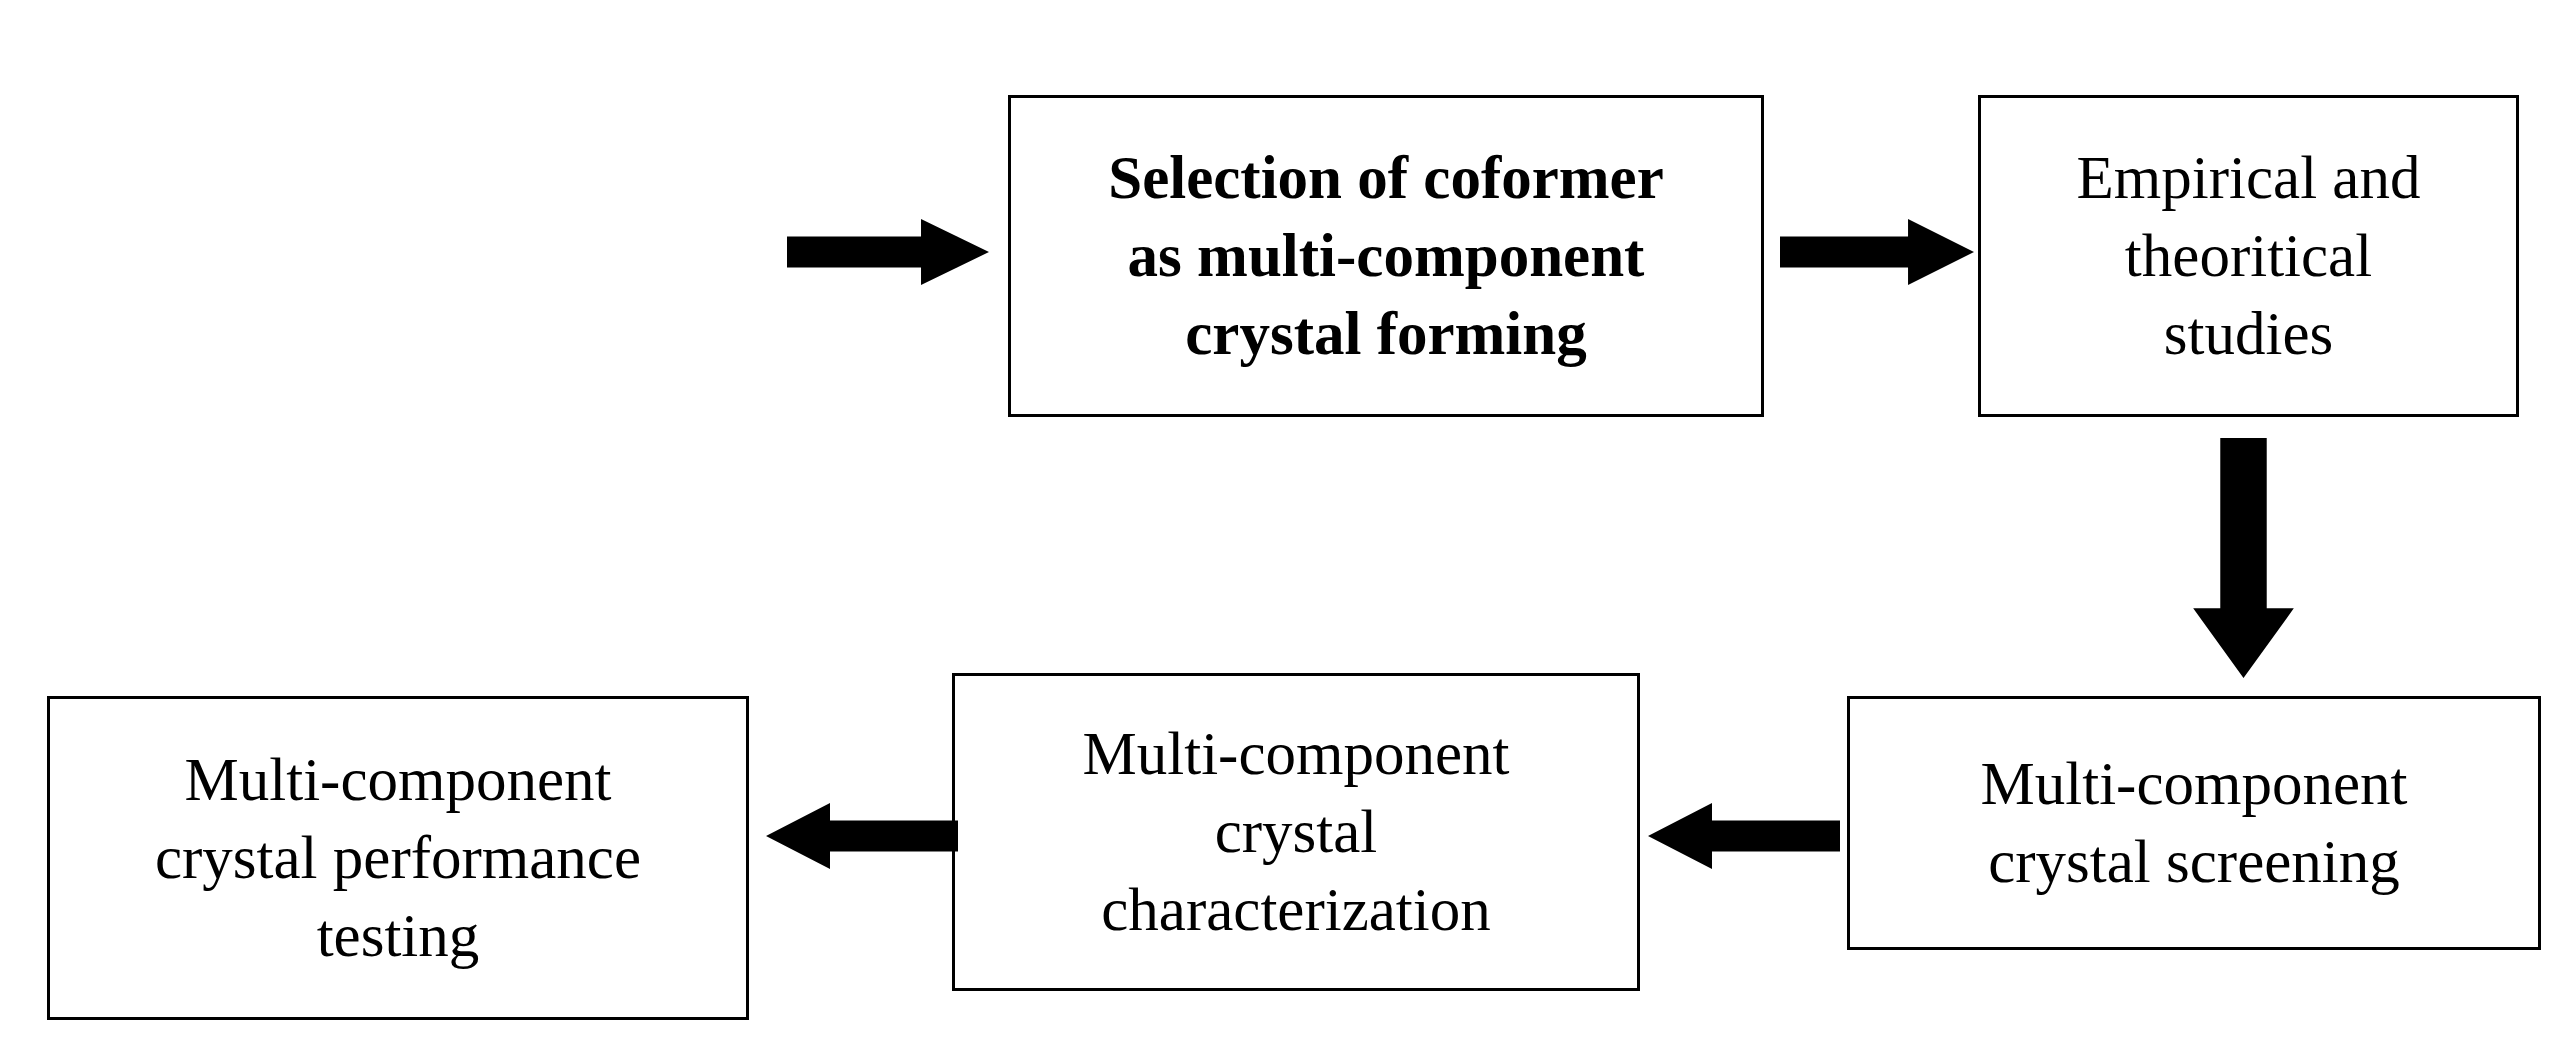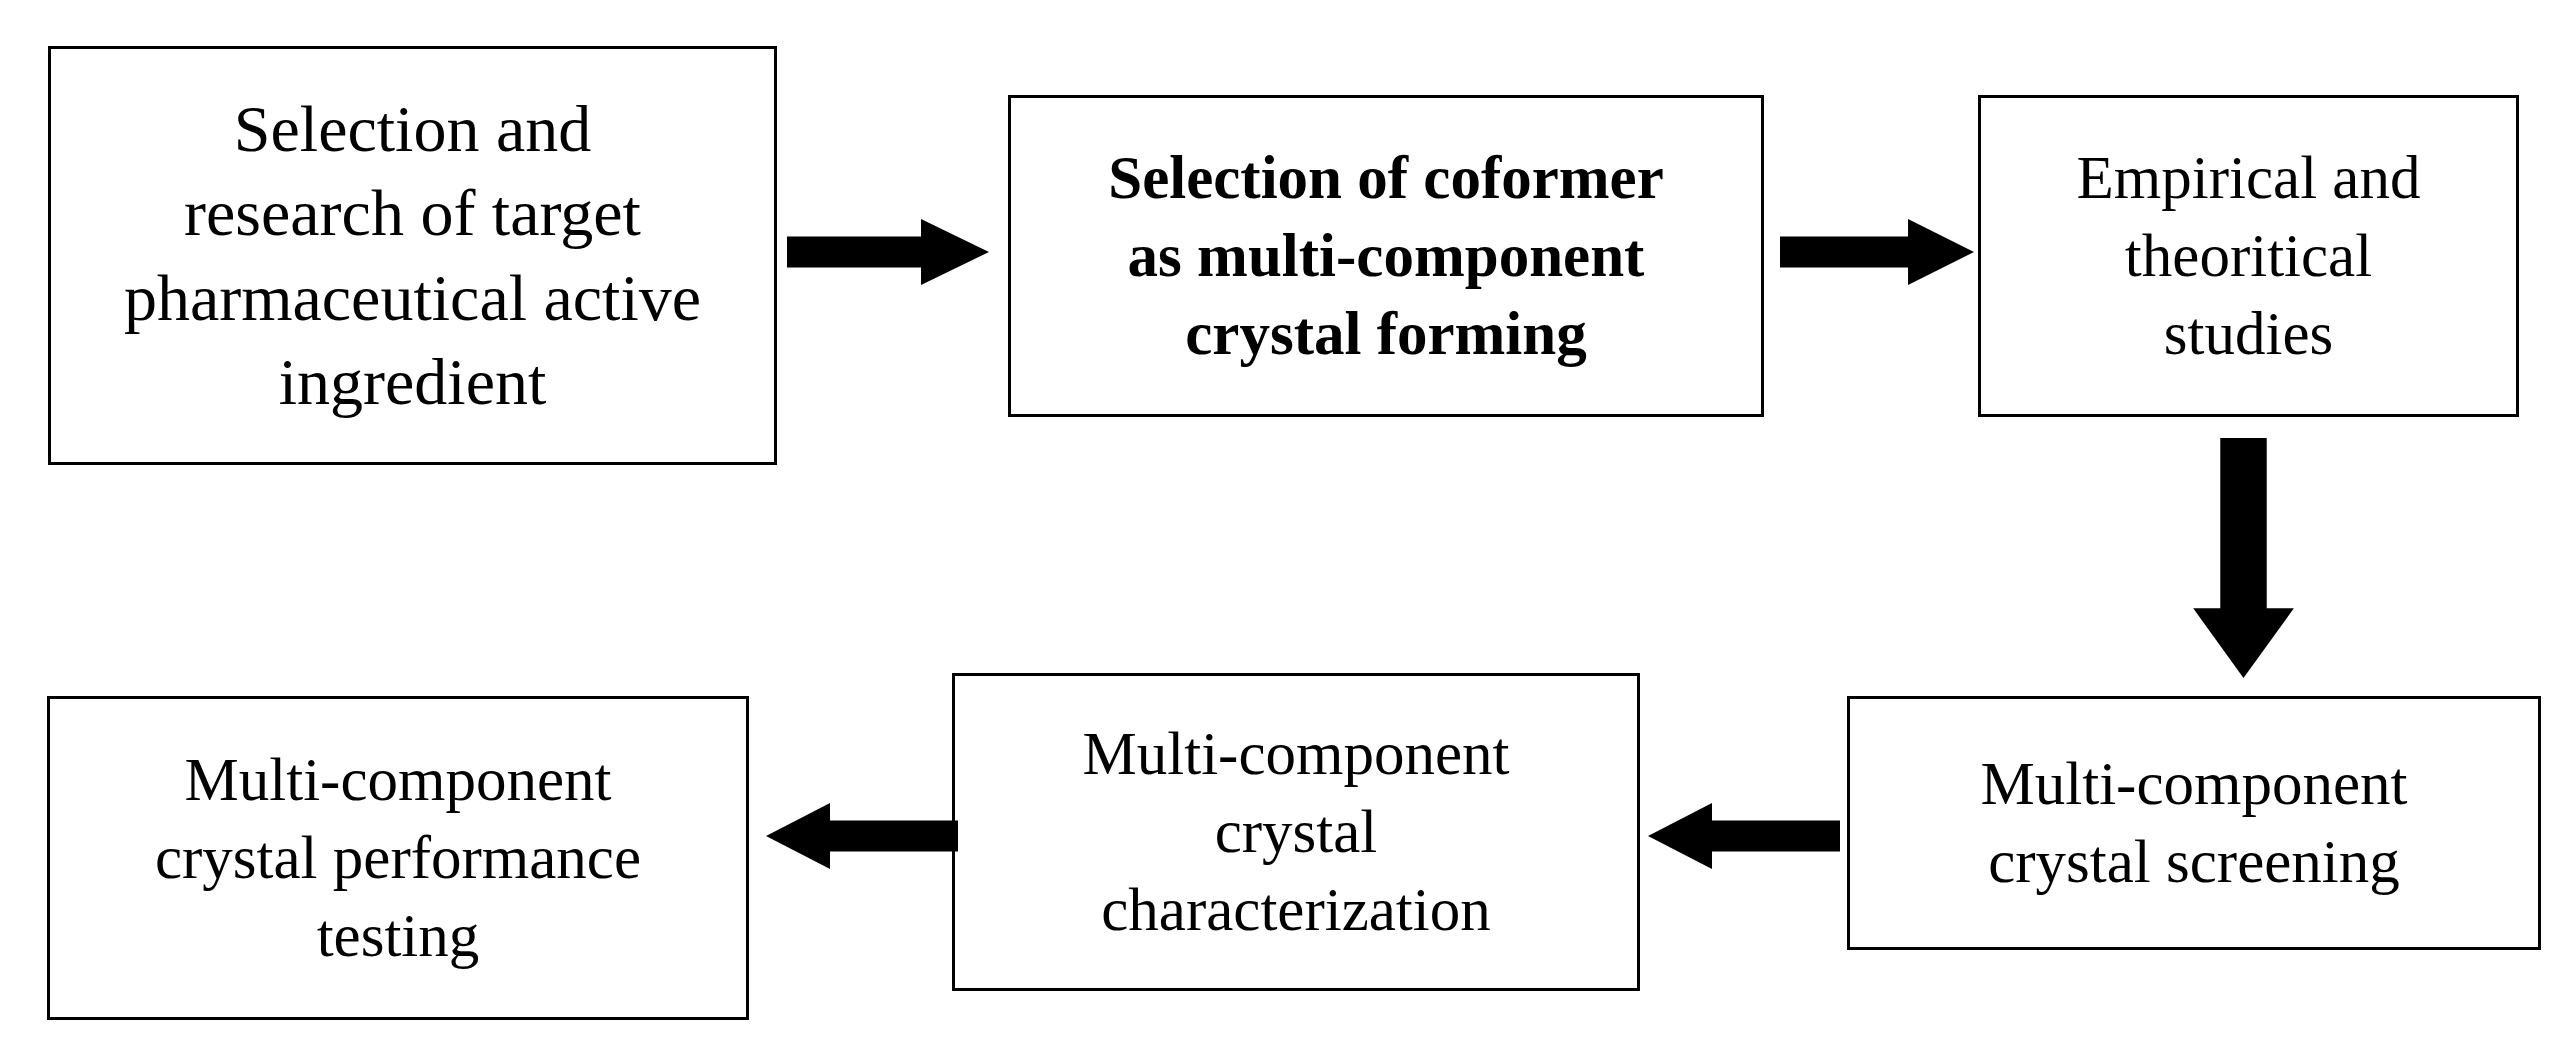--- a/index.html
+++ b/index.html
@@ -52,26 +52,20 @@
   #arrow-2 { left: 1780px; top: 215px; }
   #arrow-3 { left: 1648px; top: 799px; }
   #arrow-4 { left: 766px;  top: 799px; }
   #arrow-5 { left: 2193px; top: 438px; }
 </style>
 </head>
 <body>
 
 <div id="canvas">
 
-  <div class="node" id="node-1">
-    <span class="node-label">Selection and
-research of target
-pharmaceutical active
-ingredient</span>
-  </div>
 
   <div class="arrow" id="arrow-1">
     <svg width="202" height="74" viewBox="0 0 208 76" aria-hidden="true">
       <polygon points="0,22 138,22 138,4 208,38 138,72 138,54 0,54" fill="#000000"></polygon>
     </svg>
   </div>
 
   <div class="node" id="node-2">
     <span class="node-label">Selection of coformer
 as multi-component

